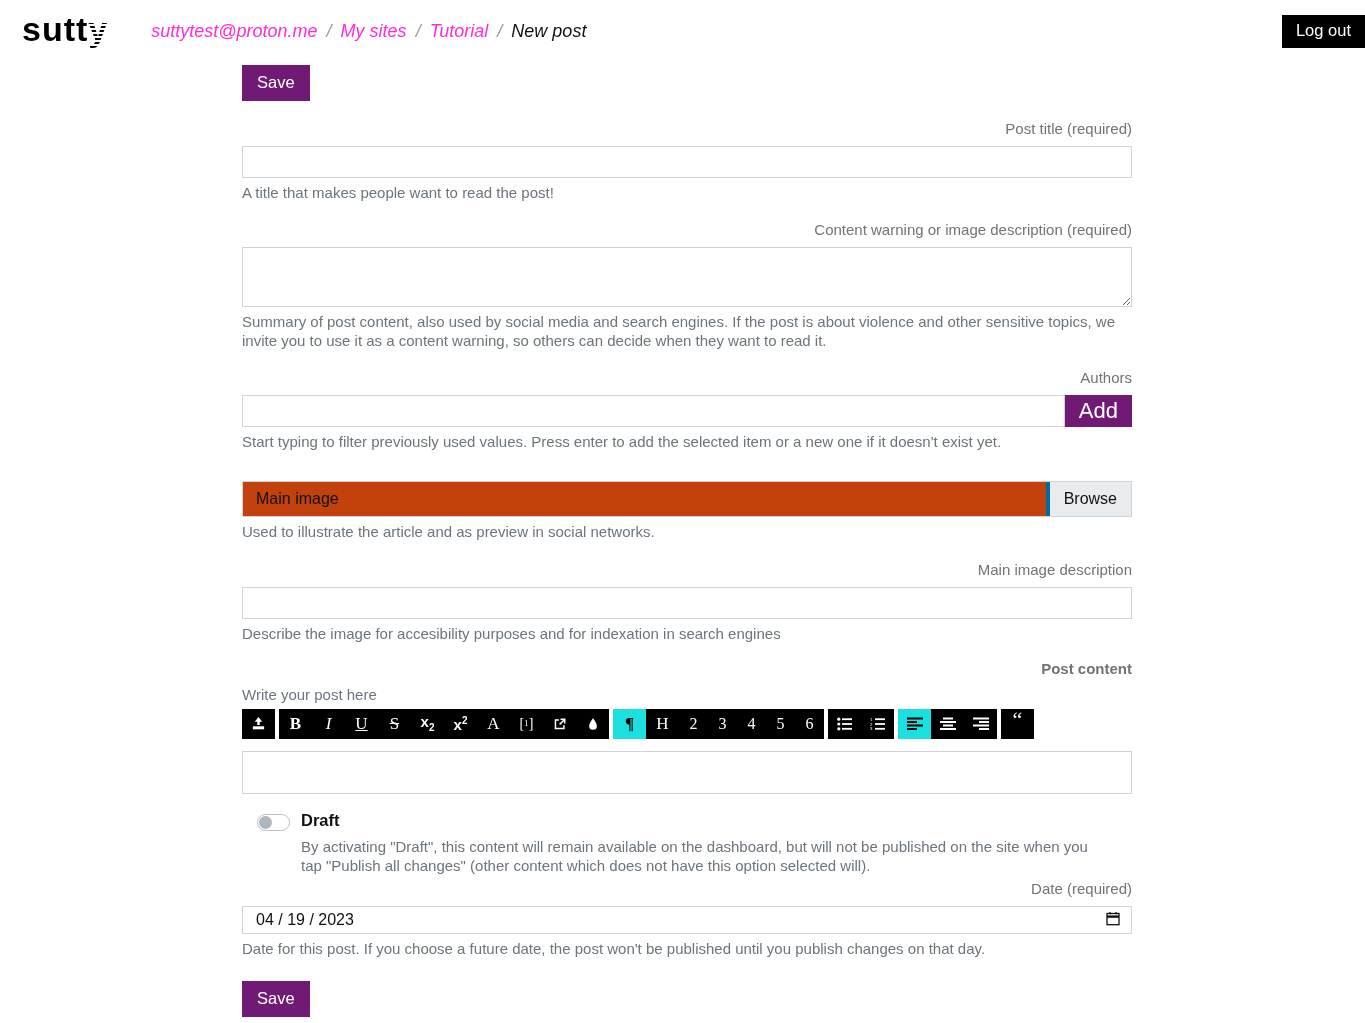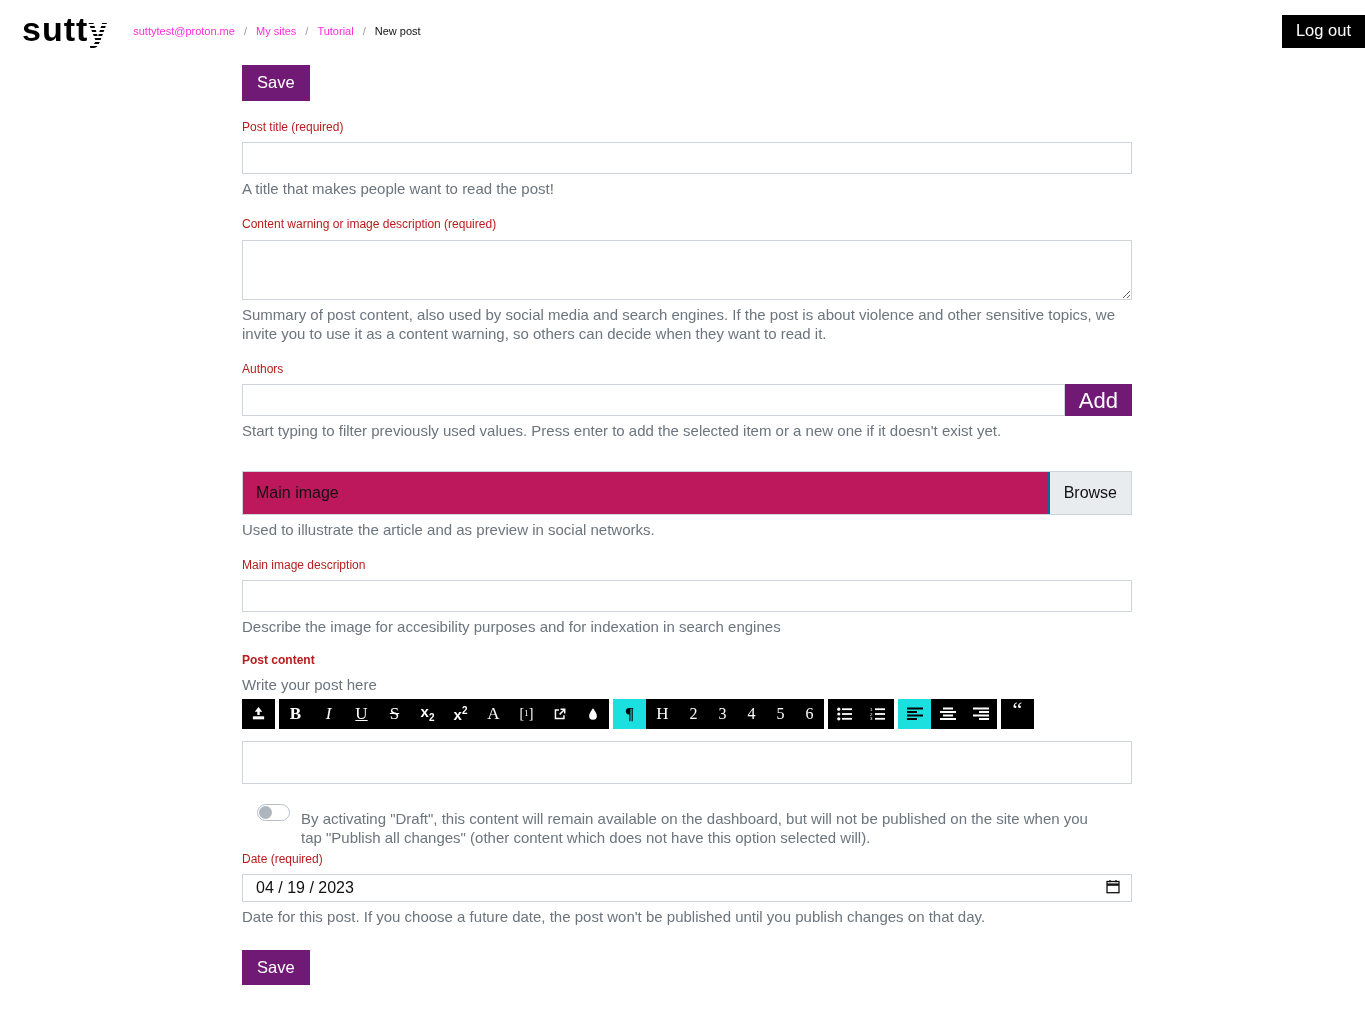--- a/index.html
+++ b/index.html
@@ -30,26 +30,27 @@
     top: -2px;
   }
   .logo .y-striped {
     background-image: repeating-linear-gradient(180deg,
         #000 0px, #000 2px, #fff 2px, #fff 4px);
     -webkit-background-clip: text;
     background-clip: text;
     color: transparent;
   }
   .breadcrumb {
-    margin-left: 25px;
-    font-size: 11px;
+    margin-left: 43px;
+    font-size: 18px;
     display: flex;
     align-items: center;
     gap: 0;
     white-space: nowrap;
+    font-style: italic;
   }
   .breadcrumb a {
     color: #ff2bda;
     text-decoration: none;
   }
   .breadcrumb .sep {
     color: #9a9a9a;
     margin: 0 9px;
   }
   .breadcrumb .current { color: #111; }
@@ -85,24 +86,25 @@
     cursor: pointer;
     line-height: 1.25;
     display: inline-block;
   }
 
   .field { margin-top: 19px; }
   .field:first-child { margin-top: 0; }
 
   label.flabel {
     display: block;
-    font-size: 12px;
-    color: #b91c1c;
+    font-size: 15px;
+    color: #737373;
     margin-bottom: 8px;
     line-height: 1.2;
+    text-align: right;
   }
   label.flabel.strong { font-weight: 700; }
 
   .ctrl {
     width: 100%;
     height: 32px;
     border: 1px solid #ced4da;
     background: #fff;
     font-family: inherit;
     font-size: 16px;
@@ -134,38 +136,38 @@
     font-size: 22px;
     display: flex;
     align-items: center;
   }
 
   
   .file-input {
     display: flex;
     align-items: stretch;
     border: 1px solid #ced4da;
-    height: 44px;
-    background: #be185d;
+    height: 36px;
+    background: #c2410c;
   }
   .file-input .fname {
     flex: 1 1 auto;
     display: flex;
     align-items: center;
     padding-left: 13px;
     font-size: 16px;
     color: #111;
   }
   .file-input .browse {
     flex: 0 0 auto;
     display: flex;
     align-items: center;
     padding: 0 14px;
     background: #e9ecef;
-    border-left: 2px solid #0369a1;
+    border-left: 4px solid #0369a1;
     font-size: 16px;
     color: #111;
     cursor: pointer;
   }
 
   
   .editor-block { margin-top: 17px; }
   .editor-hint {
     font-size: 15px;
     color: #6c757d;
@@ -445,20 +447,21 @@
 
     <div class="editor-area"></div>
   </div>
 
   
   <div class="toggle-row">
     <div class="switch">
       <div class="knob"></div>
     </div>
     <div class="toggle-text">
+      <div class="toggle-title">Draft</div>
       <div class="toggle-help">By activating "Draft", this content will remain available on the dashboard, but will not be published on the site when you tap "Publish all changes" (other content which does not have this option selected will).</div>
     </div>
   </div>
 
   
   <div class="date-field">
     <label class="flabel">Date (required)</label>
     <div class="date-input">
       <span class="dval">04 / 19 / 2023</span>
       <span class="cal">

